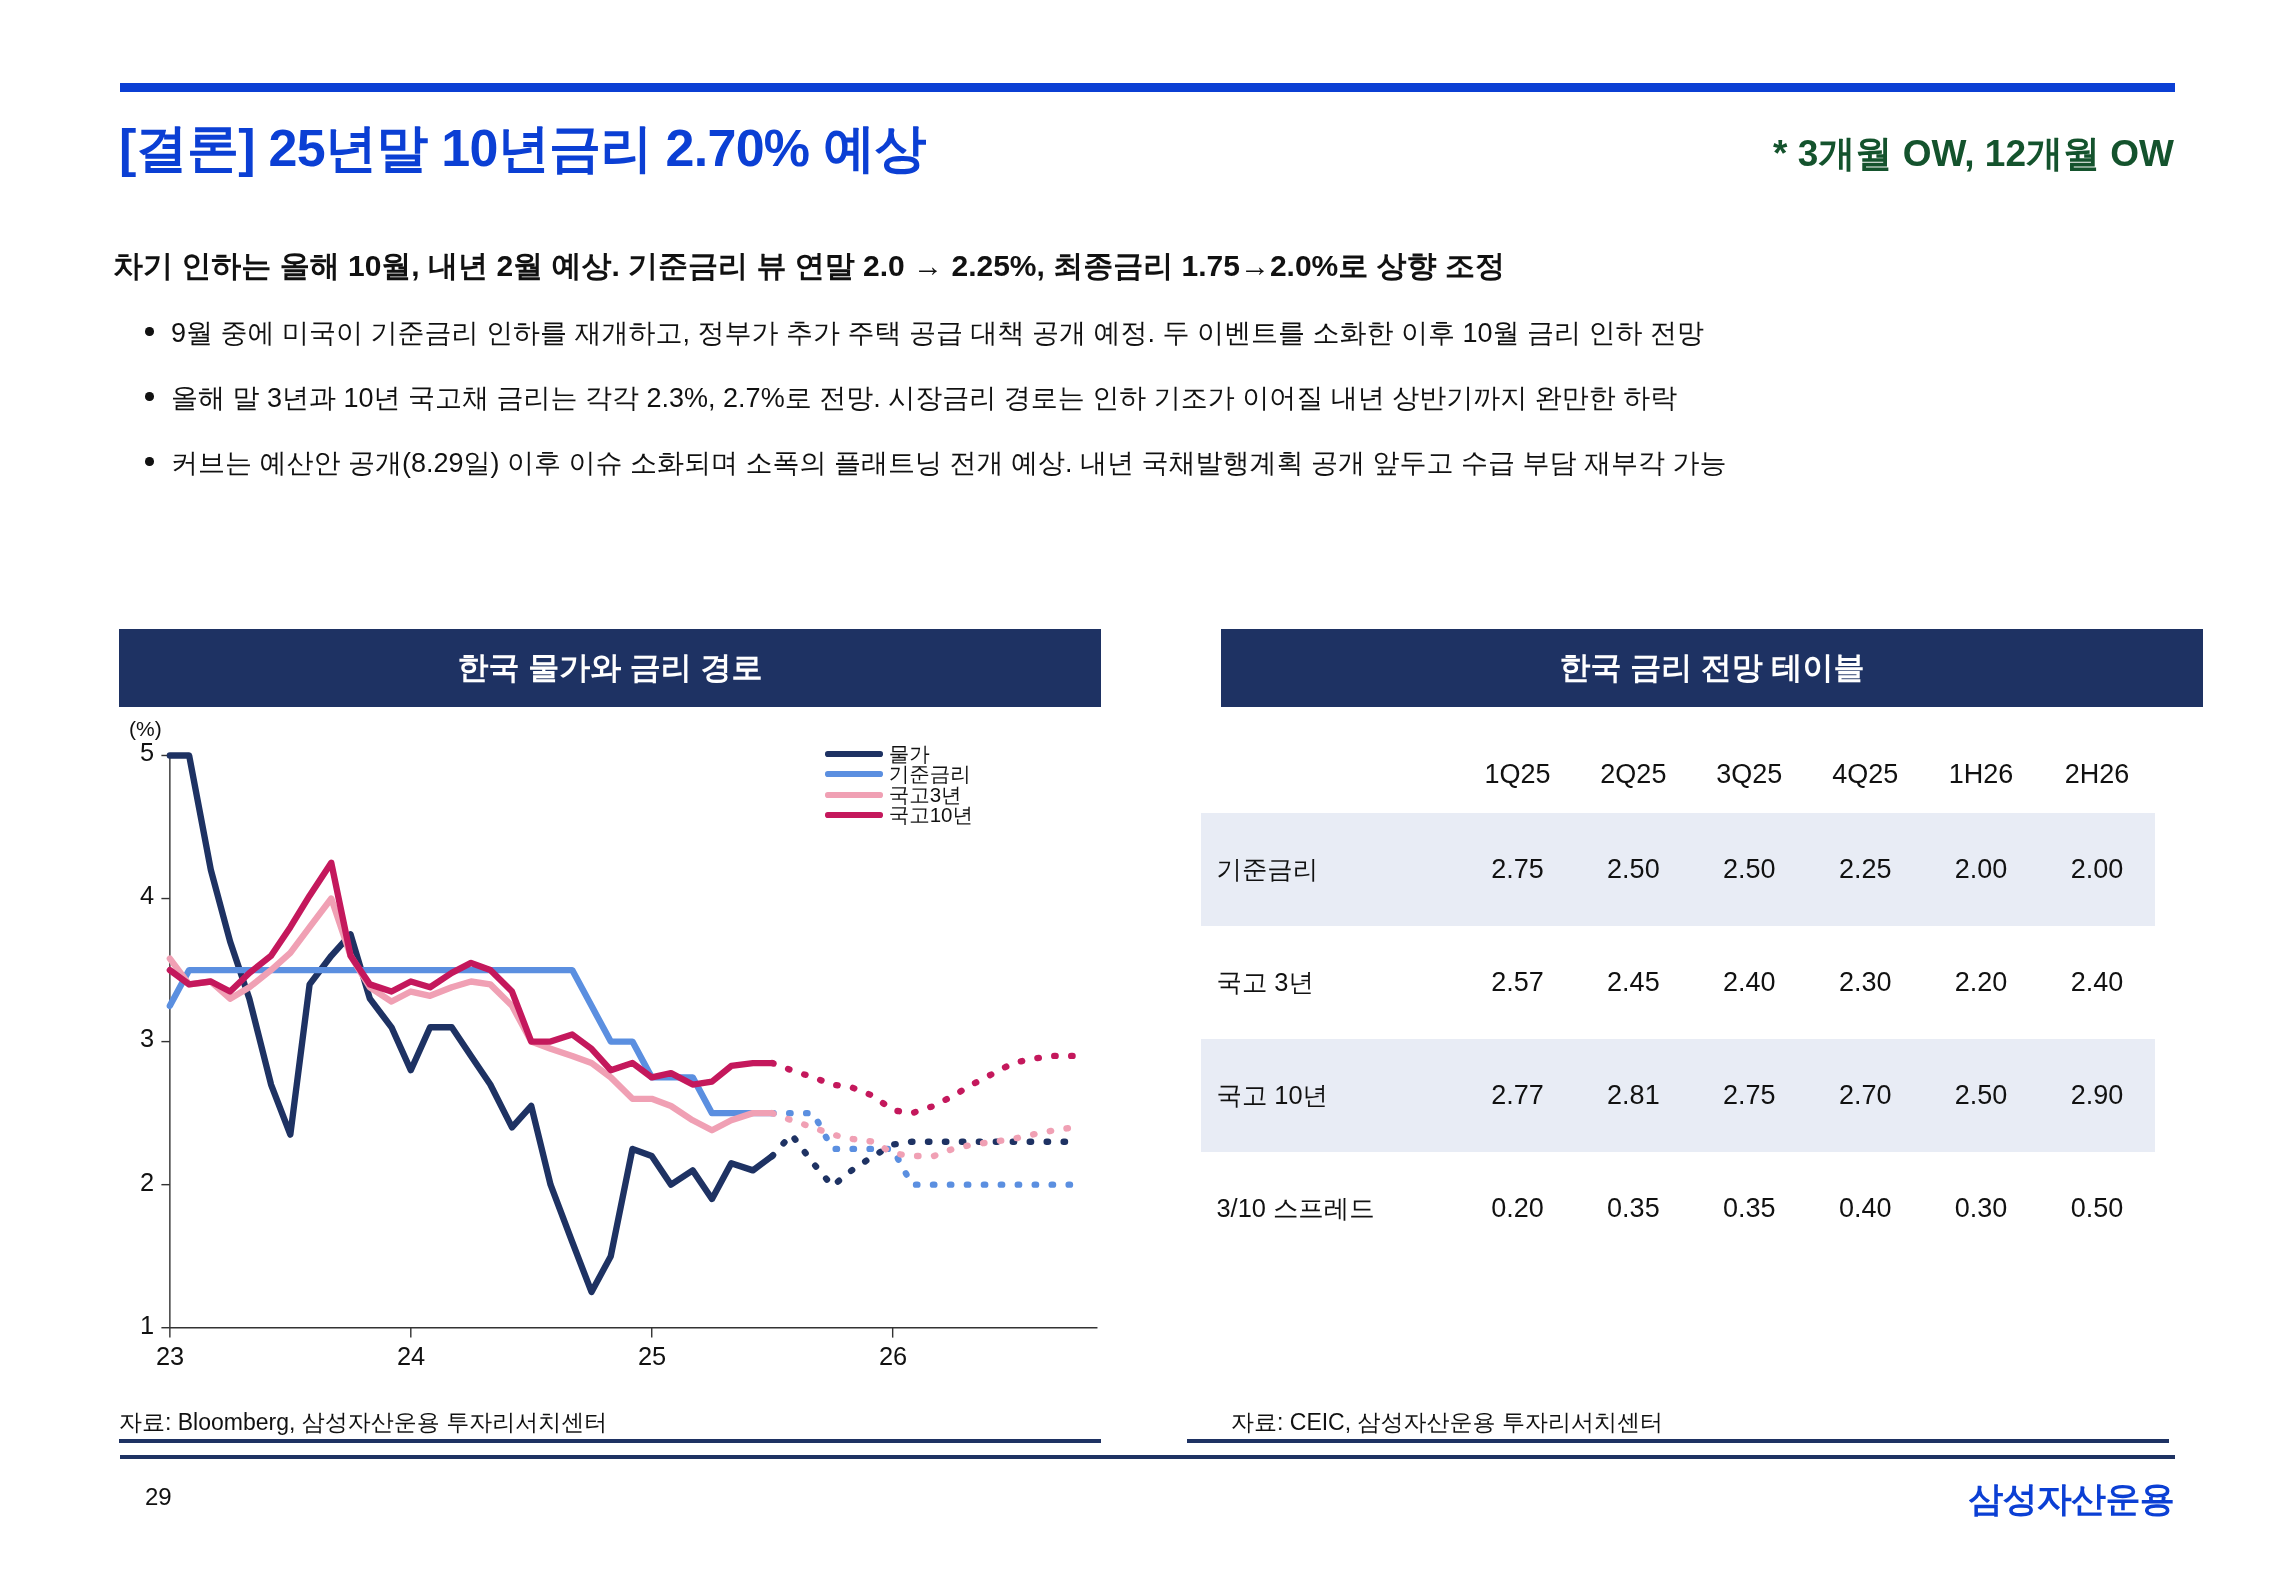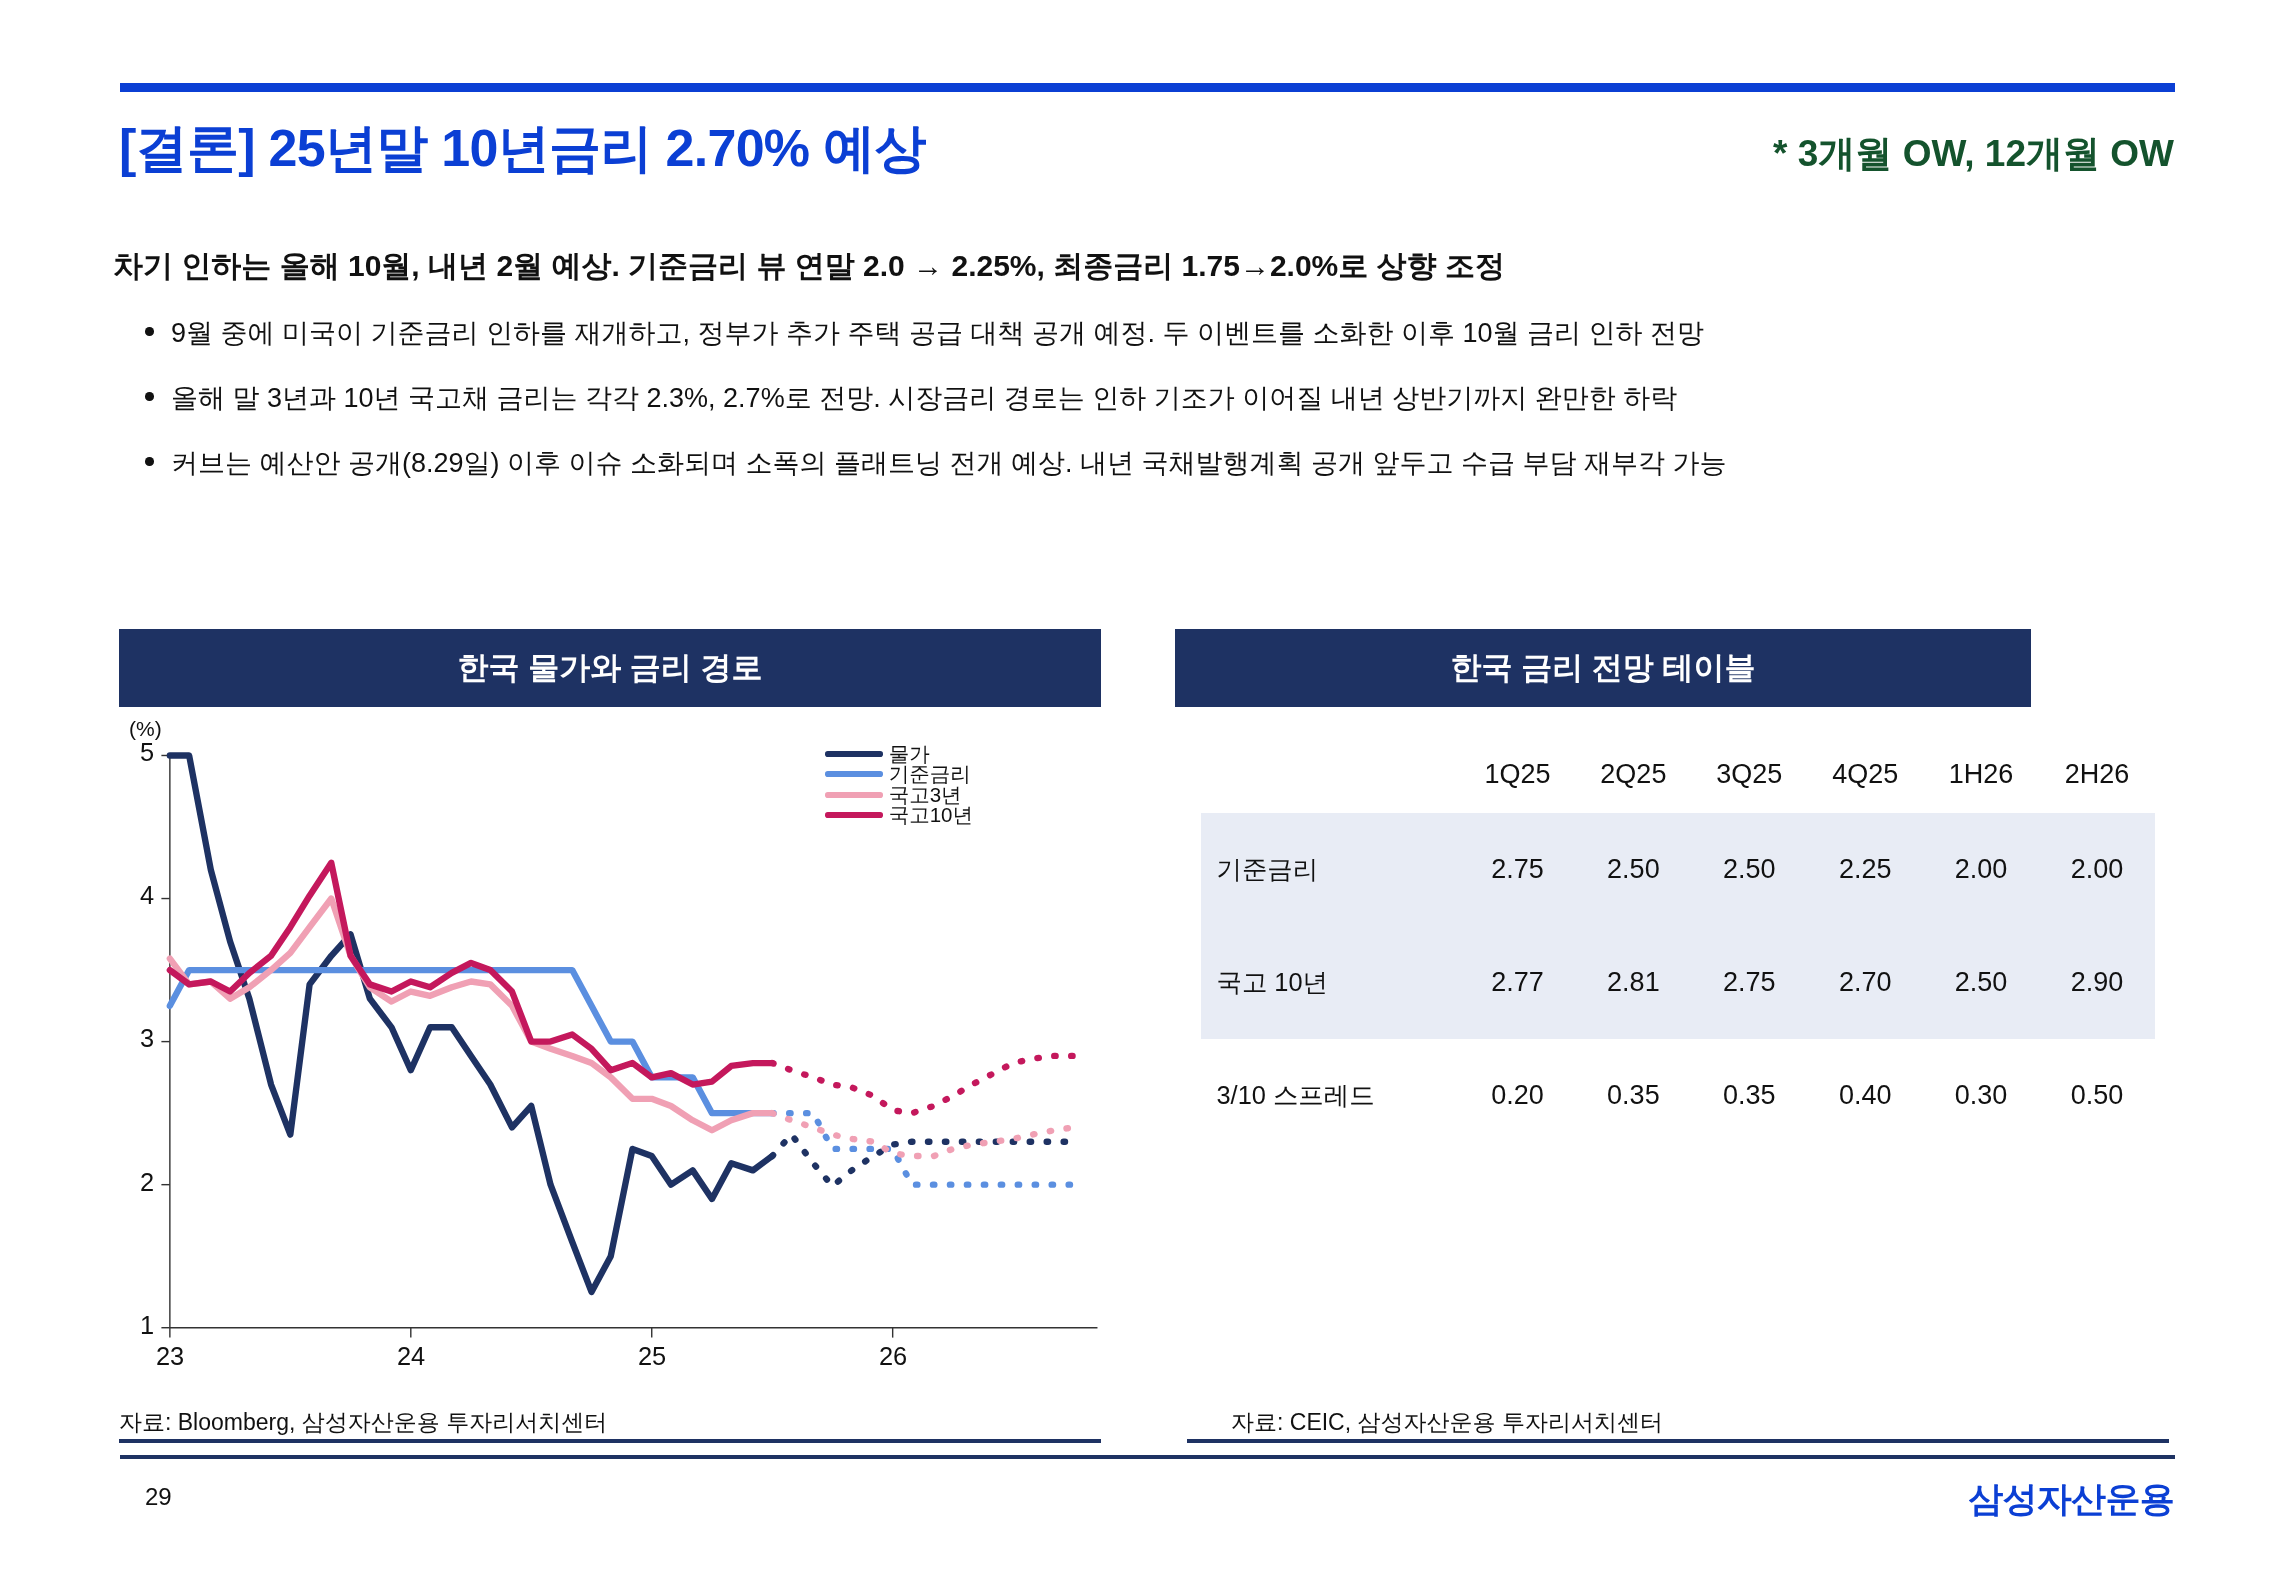--- a/index.html
+++ b/index.html
@@ -21,21 +21,21 @@
   .bullet{position:relative;padding-left:30px;font-size:27px;color:#111;white-space:nowrap;margin-bottom:34px;line-height:1.15;}
   .bullet .dot{position:absolute;left:4.2px;top:9.2px;width:8.5px;height:8.5px;border-radius:50%;background:#111;}
 
   
   .panel-head{
     position:absolute;background:#1e3263;color:#fff;
     display:flex;align-items:center;justify-content:center;
     font-size:31px;font-weight:700;letter-spacing:0px;
   }
   #chart-head{left:119px;top:629px;width:982px;height:78px;}
-  #table-head{left:1175px;top:629px;width:856px;height:78px;}
+  #table-head{left:1221px;top:629px;width:982px;height:78px;}
 
   .src{position:absolute;font-size:23px;color:#111;white-space:nowrap;}
   #chart-src{left:119px;top:1407px;}
   #table-src{left:1231px;top:1407px;}
 
   .panel-rule{position:absolute;height:3.5px;background:#1e3263;}
   #chart-rule{left:119px;top:1439px;width:982px;}
   #table-rule{left:1187px;top:1439px;width:982px;}
 
   
@@ -157,20 +157,29 @@
     <tbody id="tbody">
         <tr class="shade">
           <td class="rowlabel">기준금리</td>
           <td class="val col-q sep-left">2.75</td>
           <td class="val col-q">2.50</td>
           <td class="val col-q">2.50</td>
           <td class="val col-q">2.25</td>
           <td class="val col-h sep-left">2.00</td>
           <td class="val col-h">2.00</td>
         </tr>
+        <tr>
+          <td class="rowlabel">국고 3년</td>
+          <td class="val col-q sep-left">2.57</td>
+          <td class="val col-q">2.45</td>
+          <td class="val col-q">2.40</td>
+          <td class="val col-q">2.30</td>
+          <td class="val col-h sep-left">2.20</td>
+          <td class="val col-h">2.40</td>
+        </tr>
         <tr class="shade">
           <td class="rowlabel">국고 10년</td>
           <td class="val col-q sep-left">2.77</td>
           <td class="val col-q">2.81</td>
           <td class="val col-q">2.75</td>
           <td class="val col-q">2.70</td>
           <td class="val col-h sep-left">2.50</td>
           <td class="val col-h">2.90</td>
         </tr>
         <tr>

